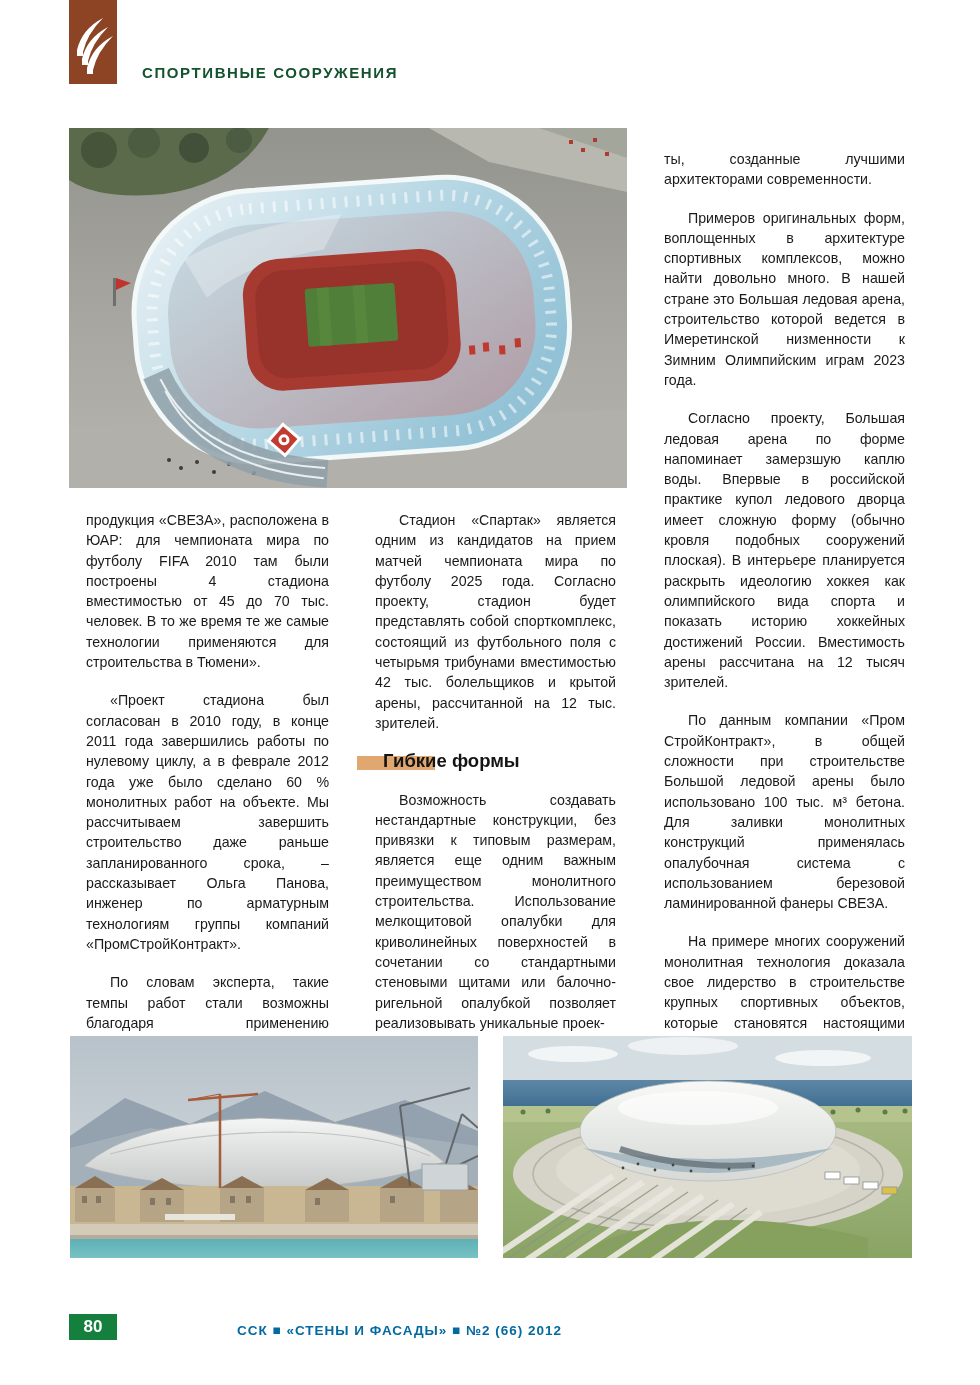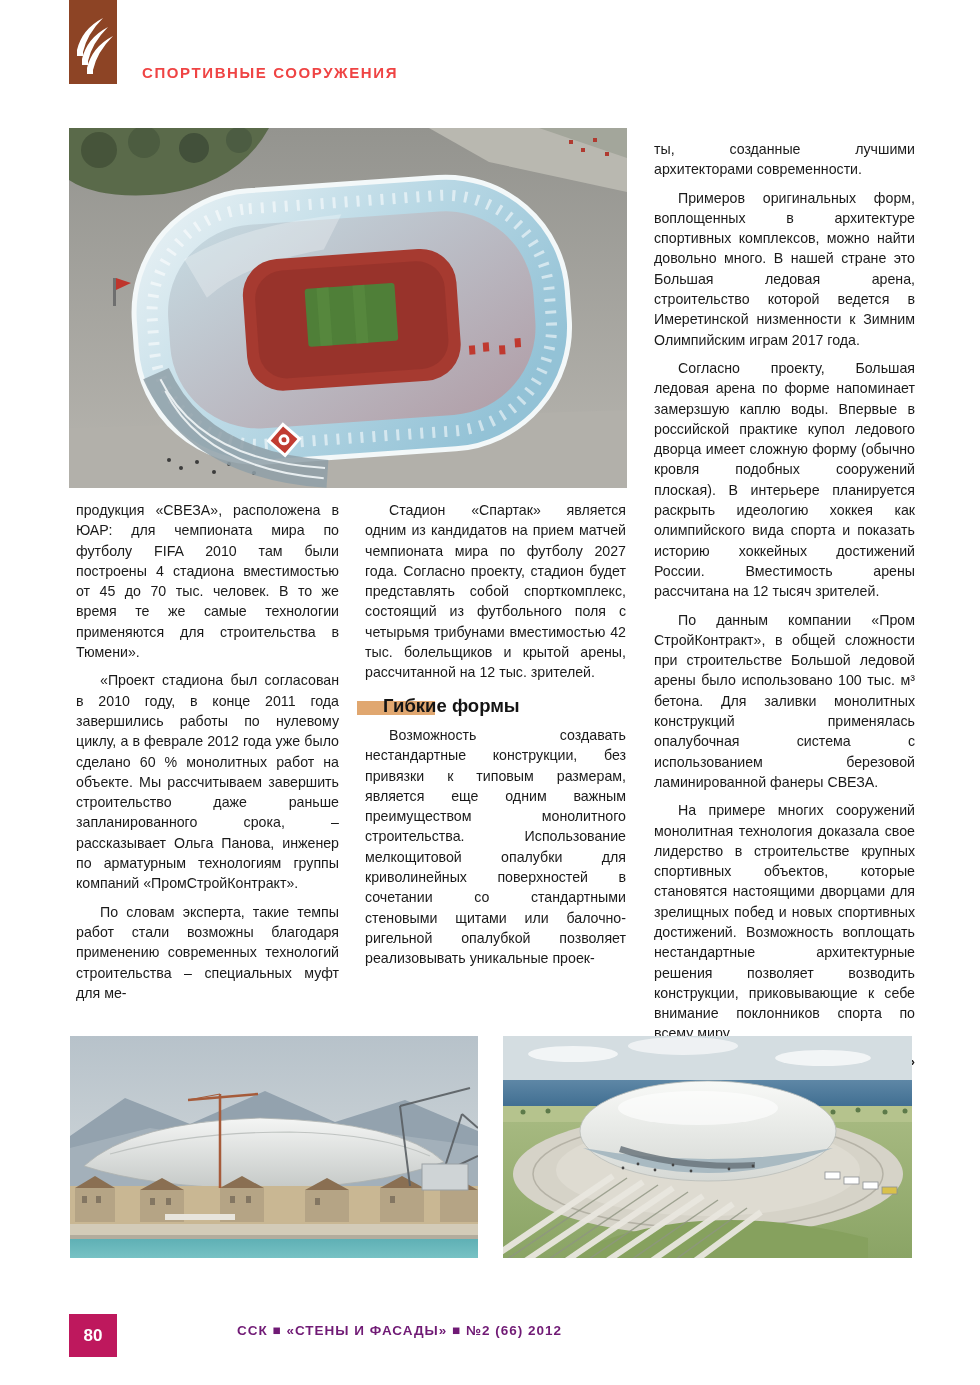--- a/index.html
+++ b/index.html
@@ -1,44 +1,44 @@
 <!DOCTYPE html>
 <html lang="ru"><head>
 <meta charset="utf-8">
 <style>
   html,body{margin:0;padding:0;background:#ffffff;}
   .page{position:relative;width:980px;height:1385px;background:#fff;overflow:hidden;
         font-family:"Liberation Sans",sans-serif;color:#1a1a1a;}
   
   .logo{position:absolute;left:69px;top:0;width:48px;height:84px;background:#8d4425;}
   .section-label{position:absolute;left:142px;top:64px;font-size:15px;font-weight:bold;
-        letter-spacing:1.6px;color:#ef4444;}
+        letter-spacing:1.6px;color:#14532d;}
   
   .photo{position:absolute;overflow:hidden;z-index:5;background:#a8a6a1;}
   .photo-main{left:69px;top:128px;width:558px;height:360px;}
   .photo-bl{left:70px;top:1036px;width:408px;height:222px;}
   .photo-br{left:503px;top:1036px;width:409px;height:222px;}
   .photo svg{display:block;}
   
   .col{position:absolute;text-align:justify;font-size:14.2px;line-height:20.3px;
        hyphens:auto;-webkit-hyphens:auto;}
-  .col p{margin:8px;text-indent:24px;}
+  .col p{margin:18px;text-indent:24px;}
   .col p.noindent{text-indent:0;}
   .col1{left:68px;top:492px;width:279px;}
   .col2{left:357px;top:492px;width:277px;}
   .col3{left:646px;top:131px;width:277px;}
   .subhead{position:relative;margin:13px 0 9px 0;font-size:18.5px;font-weight:bold;
        padding-left:26px;z-index:0;text-align:left;color:#141414;}
   .hl-bar{position:absolute;left:0;top:5px;width:78px;height:14px;background:#e0a770;z-index:-1;}
   .byline{margin-top:3px;text-align:right;font-weight:bold;font-size:13.5px;text-indent:0;}
   
-  .footer-box{position:absolute;left:69px;top:1314px;width:48px;height:43px;background:#be185d;
+  .footer-box{position:absolute;left:69px;top:1314px;width:48px;height:26px;background:#15803d;
        color:#fff;font-weight:bold;font-size:17px;display:flex;align-items:center;justify-content:center;z-index:6;}
   .journal-line{position:absolute;left:237px;top:1323px;font-size:13.5px;letter-spacing:1px;
-       color:#701a75;font-weight:bold;z-index:6;}
+       color:#0369a1;font-weight:bold;z-index:6;}
 </style>
 </head>
 <body>
 
 <div class="page">
 
   <div class="logo">
     <svg width="48" height="84" viewBox="0 0 48 84">
       <rect width="48" height="84" fill="#8d4425"></rect>
       <g fill="#ffffff">
@@ -118,31 +118,31 @@
     </svg>
   </div>
 
   <div class="col col1">
     <p class="noindent">продукция «СВЕЗА», расположена в ЮАР: для чемпионата мира по футболу FIFA 2010 там были построены 4 стадиона вместимостью от 45 до 70 тыс. человек. В то же время те же самые технологии применяются для строительства в Тюмени».</p>
     <p>«Проект стадиона был согласован в 2010 году, в конце 2011 года завершились работы по нулевому циклу, а в феврале 2012 года уже было сделано 60 % монолитных работ на объекте. Мы рассчитываем завершить строительство даже раньше запланированного срока, – рассказывает Ольга Панова, инженер по арматурным технологиям группы компаний «ПромСтройКонтракт».</p>
     <p>По словам эксперта, такие темпы работ стали возможны благодаря применению современных технологий строительства – специальных муфт для ме-</p>
   </div>
 
   <div class="col col2">
-    <p>Стадион «Спартак» является одним из кандидатов на прием матчей чемпионата мира по футболу 2027 года. Согласно проекту, стадион будет представлять собой спорткомплекс, состоящий из футбольного поля с четырьмя трибунами вместимостью 42 тыс. болельщиков и крытой арены, рассчитанной на 12 тыс. зрителей.</p>
+    <p>Стадион «Спартак» является одним из кандидатов на прием матчей чемпионата мира по футболу 2025 года. Согласно проекту, стадион будет представлять собой спорткомплекс, состоящий из футбольного поля с четырьмя трибунами вместимостью 42 тыс. болельщиков и крытой арены, рассчитанной на 12 тыс. зрителей.</p>
     <h2 class="subhead">
       <span class="hl-bar"></span>
       <span>Гибкие формы</span>
     </h2>
     <p>Возможность создавать нестандартные конструкции, без привязки к типовым размерам, является еще одним важным преимуществом монолитного строительства. Использование мелкощитовой опалубки для криволинейных поверхностей в сочетании со стандартными стеновыми щитами или балочно-ригельной опалубкой позволяет реализовывать уникальные проек-</p>
   </div>
 
   <div class="col col3">
     <p class="noindent">ты, созданные лучшими архитекторами современности.</p>
-    <p>Примеров оригинальных форм, воплощенных в архитектуре спортивных комплексов, можно найти довольно много. В нашей стране это Большая ледовая арена, строительство которой ведется в Имеретинской низменности к Зимним Олимпийским играм 2017 года.</p>
+    <p>Примеров оригинальных форм, воплощенных в архитектуре спортивных комплексов, можно найти довольно много. В нашей стране это Большая ледовая арена, строительство которой ведется в Имеретинской низменности к Зимним Олимпийским играм 2023 года.</p>
     <p>Согласно проекту, Большая ледовая арена по форме напоминает замерзшую каплю воды. Впервые в российской практике купол ледового дворца имеет сложную форму (обычно кровля подобных сооружений плоская). В интерьере планируется раскрыть идеологию хоккея как олимпийского вида спорта и показать историю хоккейных достижений России. Вместимость арены рассчитана на 12 тысяч зрителей.</p>
     <p>По данным компании «Пром СтройКонтракт», в общей сложности при строительстве Большой ледовой арены было использовано 100 тыс. м³ бетона. Для заливки монолитных конструкций применялась опалубочная система с использованием березовой ламинированной фанеры СВЕЗА.</p>
     <p>На примере многих сооружений монолитная технология доказала свое лидерство в строительстве крупных спортивных объектов, которые становятся настоящими дворцами для зрелищных побед и новых спортивных достижений. Возможность воплощать нестандартные архитектурные решения позволяет возводить конструкции, приковывающие к себе внимание поклонников спорта по всему миру.</p>
     <p class="byline">Пресс-служба ГК «СВЕЗА»</p>
   </div>
 
   <div class="photo photo-bl">
     <svg width="408" height="222" viewBox="0 0 408 222">
       <defs>
         <linearGradient id="sky1" x1="0" y1="0" x2="0" y2="1">

